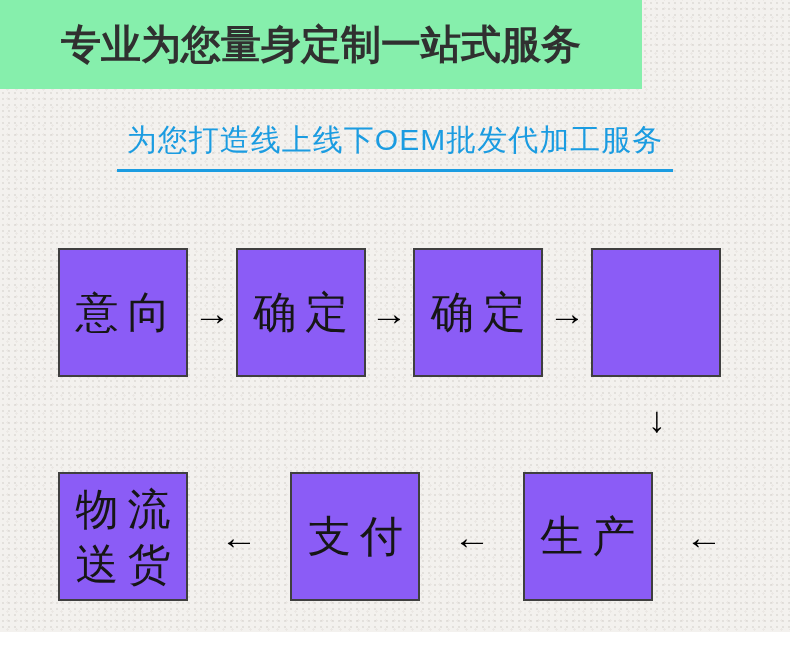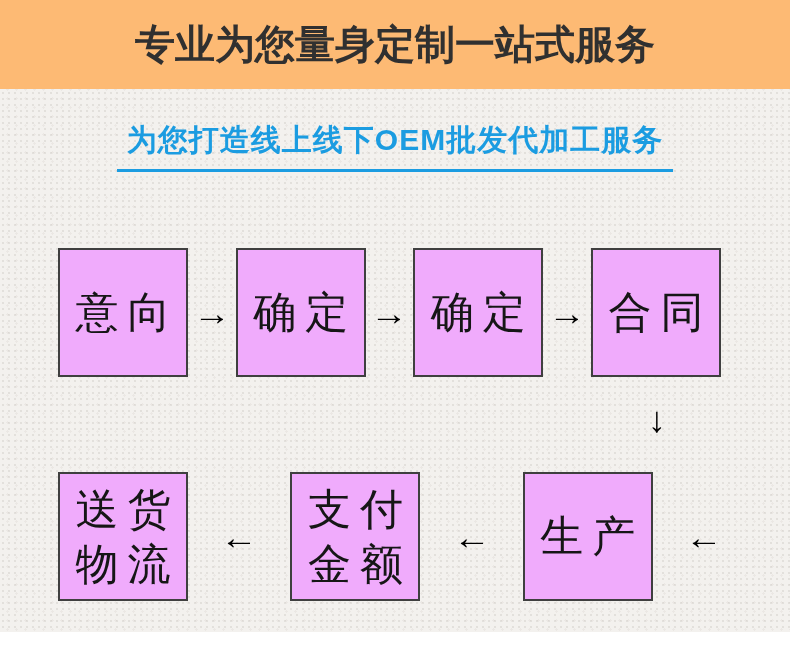--- a/index.html
+++ b/index.html
@@ -17,22 +17,22 @@
       radial-gradient(rgba(185,180,172,0.28) 1px, transparent 1.3px),
       radial-gradient(rgba(205,200,192,0.22) 1px, transparent 1.3px);
     background-size: 6px 6px, 9px 9px;
     background-position: 0 0, 3px 4px;
   }
 
   
   .banner {
     position: absolute;
     left: 0; top: 0;
-    width: 790px; height: 89px;
-    background: #fdba74;
+    width: 642px; height: 89px;
+    background: #86efac;
     display: flex;
     align-items: center;
     justify-content: center;
   }
   .banner-title {
     font-size: 40px;
     font-weight: bold;
     color: #303030;
     letter-spacing: 0px;
     white-space: nowrap;
@@ -40,21 +40,21 @@
 
   
   .subtitle {
     position: absolute;
     left: 0; top: 120px;
     width: 790px;
     text-align: center;
   }
   .subtitle-title {
     font-size: 30px;
-    font-weight: bold;
+    font-weight: normal;
     color: #1B9CE1;
     letter-spacing: 1px;
     white-space: nowrap;
   }
   .subtitle-underline {
     position: absolute;
     left: 117px; top: 169px;
     width: 556px; height: 3px;
     background: #1B9CE1;
   }
@@ -69,21 +69,21 @@
     justify-content: space-between;
     align-items: center;
   }
   .flow-row-top    { top: 248px; }
   .flow-row-bottom { top: 472px; }
 
   .flow-box {
     box-sizing: border-box;
     width: 130px;
     height: 129px;
-    background: #f0abfc;
+    background: #8b5cf6;
     border: 2px solid #3f3f3f;
     display: flex;
     flex-direction: column;
     align-items: center;
     justify-content: center;
   }
   .flow-line {
     font-size: 43px;
     line-height: 55px;
     font-weight: 300;
@@ -138,35 +138,33 @@
   <span class="flow-arrow">→</span>
   <div class="flow-box">
     <div class="flow-line">确定</div>
   </div>
   <span class="flow-arrow">→</span>
   <div class="flow-box">
     <div class="flow-line">确定</div>
   </div>
   <span class="flow-arrow">→</span>
   <div class="flow-box">
-    <div class="flow-line">合同</div>
   </div>
 </div>
 
 <div class="down-arrow">↓</div>
 
 <div class="flow-row flow-row-bottom">
   <div class="flow-box">
+    <div class="flow-line">物流</div>
     <div class="flow-line">送货</div>
-    <div class="flow-line">物流</div>
   </div>
   <span class="flow-arrow">←</span>
   <div class="flow-box">
     <div class="flow-line">支付</div>
-    <div class="flow-line">金额</div>
   </div>
   <span class="flow-arrow">←</span>
   <div class="flow-box">
     <div class="flow-line">生产</div>
   </div>
   <span class="flow-arrow">←</span>
 </div>
 
 <div class="bottom-margin"></div>
 

